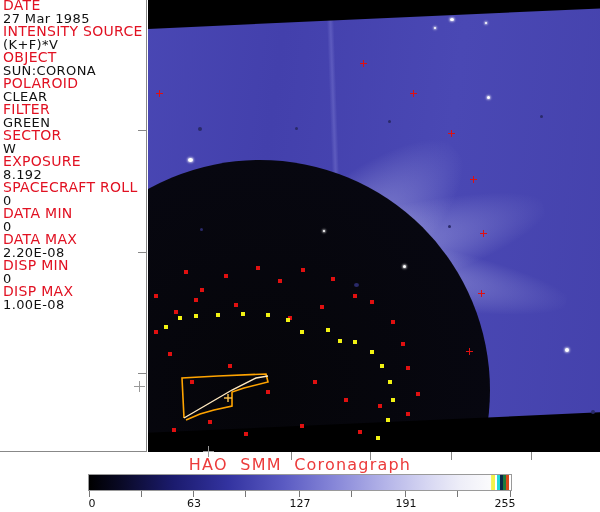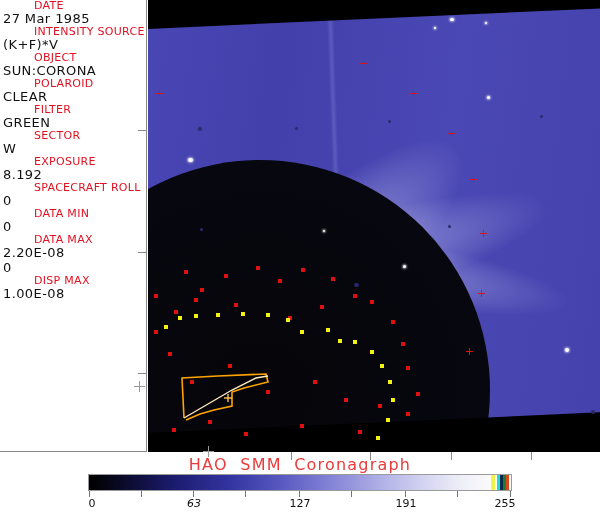--- a/index.html
+++ b/index.html
@@ -32,26 +32,25 @@
     border-right: 1px solid #888888;
     border-bottom: 1px solid #888888;
     box-sizing: border-box;
     overflow: hidden;
   }
   .meta-field {
     padding: 0 0 0 3px;
   }
   .meta-label {
     color: #e11122;
-    font-size: 11px;
+    font-size: 14px;
     font-family: "DejaVu Sans", sans-serif;
     letter-spacing: 0.3px;
     line-height: 11px;
     white-space: nowrap;
-    margin-left: 31px;
   }
   .meta-value {
     color: #111111;
     font-size: 13px;
     font-family: "DejaVu Sans", sans-serif;
     line-height: 15px;
     letter-spacing: 0.4px;
     white-space: nowrap;
   }
 
@@ -321,20 +320,21 @@
     </div>
     <div class="meta-field">
       <div class="meta-label">DATA MIN</div>
       <div class="meta-value">0</div>
     </div>
     <div class="meta-field">
       <div class="meta-label">DATA MAX</div>
       <div class="meta-value">2.20E-08</div>
     </div>
     <div class="meta-field">
+      <div class="meta-label">DISP MIN</div>
       <div class="meta-value">0</div>
     </div>
     <div class="meta-field">
       <div class="meta-label">DISP MAX</div>
       <div class="meta-value">1.00E-08</div>
     </div>
   </div>
 
   <div class="tick tick-left" style="left:138px; top:130px;"></div>
   <div class="tick tick-left" style="left:138px; top:252px;"></div>
@@ -462,19 +462,19 @@
     <div class="cb-tick" style="left:53px;"></div>
     <div class="cb-tick" style="left:105px;"></div>
     <div class="cb-tick" style="left:157px;"></div>
     <div class="cb-tick" style="left:211px;"></div>
     <div class="cb-tick" style="left:263px;"></div>
     <div class="cb-tick" style="left:317px;"></div>
     <div class="cb-tick" style="left:369px;"></div>
     <div class="cb-tick" style="left:422px;"></div>
 
     <div class="cb-label" style="left:4px;">0</div>
-    <div class="cb-label" style="left:106px;font-style:italic;">63</div>
+    <div class="cb-label" style="left:106px;">63</div>
     <div class="cb-label" style="left:212px;">127</div>
     <div class="cb-label" style="left:318px;">191</div>
     <div class="cb-label" style="left:417px;">255</div>
   </div>
 
 </div>
 
 </body></html>

